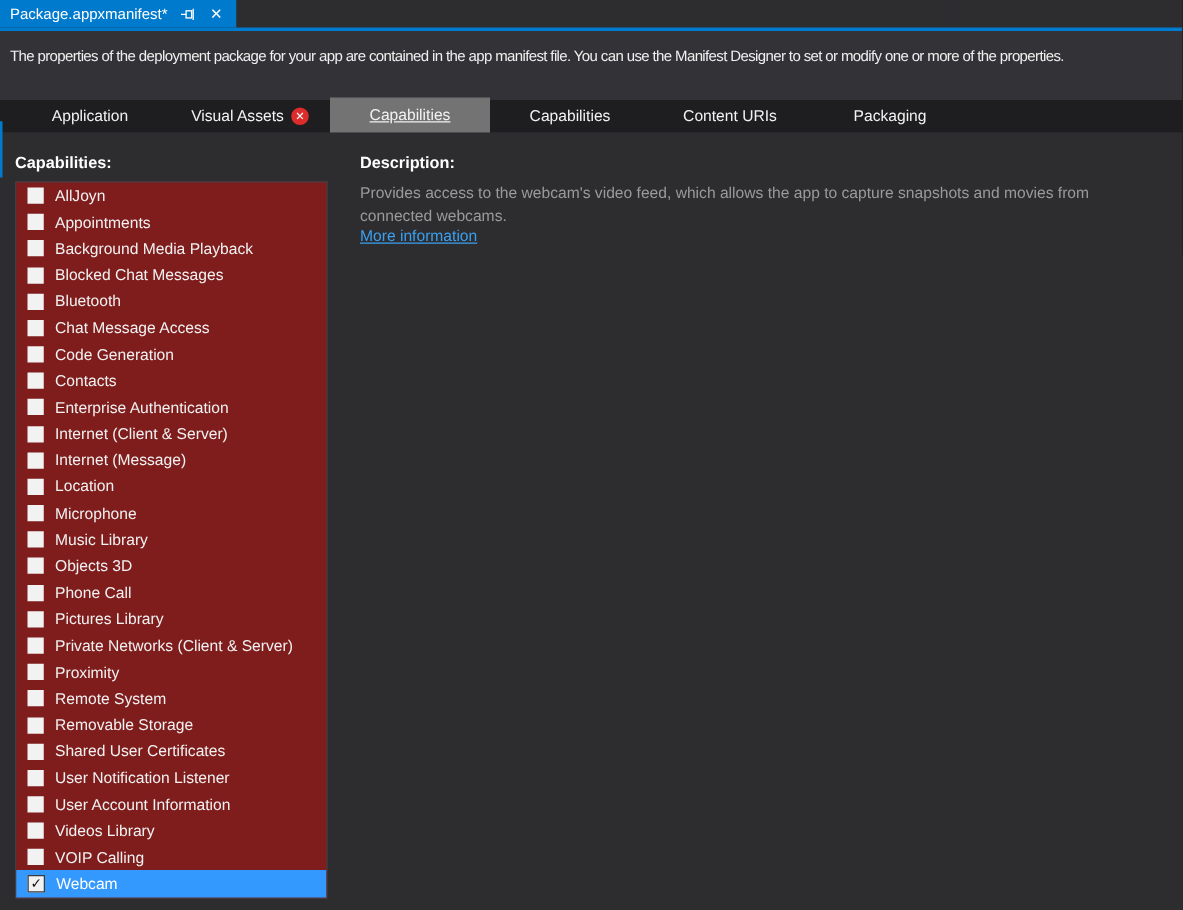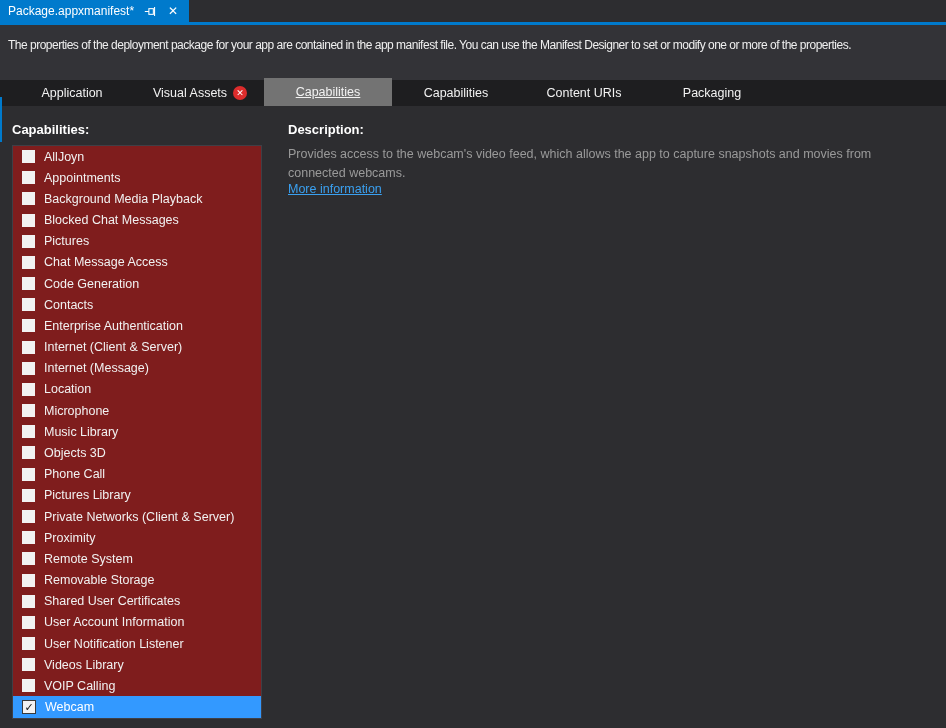--- a/index.html
+++ b/index.html
@@ -135,21 +135,21 @@
         <div class="cap-row">
     <span class="cb"></span>
     <span class="cap-row-label">Background Media Playback</span>
   </div>
         <div class="cap-row">
     <span class="cb"></span>
     <span class="cap-row-label">Blocked Chat Messages</span>
   </div>
         <div class="cap-row">
     <span class="cb"></span>
-    <span class="cap-row-label">Pictures</span>
+    <span class="cap-row-label">Bluetooth</span>
   </div>
         <div class="cap-row">
     <span class="cb"></span>
     <span class="cap-row-label">Chat Message Access</span>
   </div>
         <div class="cap-row">
     <span class="cb"></span>
     <span class="cap-row-label">Code Generation</span>
   </div>
         <div class="cap-row">
@@ -207,25 +207,25 @@
         <div class="cap-row">
     <span class="cb"></span>
     <span class="cap-row-label">Removable Storage</span>
   </div>
         <div class="cap-row">
     <span class="cb"></span>
     <span class="cap-row-label">Shared User Certificates</span>
   </div>
         <div class="cap-row">
     <span class="cb"></span>
+    <span class="cap-row-label">User Notification Listener</span>
+  </div>
+        <div class="cap-row">
+    <span class="cb"></span>
     <span class="cap-row-label">User Account Information</span>
-  </div>
-        <div class="cap-row">
-    <span class="cb"></span>
-    <span class="cap-row-label">User Notification Listener</span>
   </div>
         <div class="cap-row">
     <span class="cb"></span>
     <span class="cap-row-label">Videos Library</span>
   </div>
         <div class="cap-row">
     <span class="cb"></span>
     <span class="cap-row-label">VOIP Calling</span>
   </div>
         <div class="cap-row selected">

